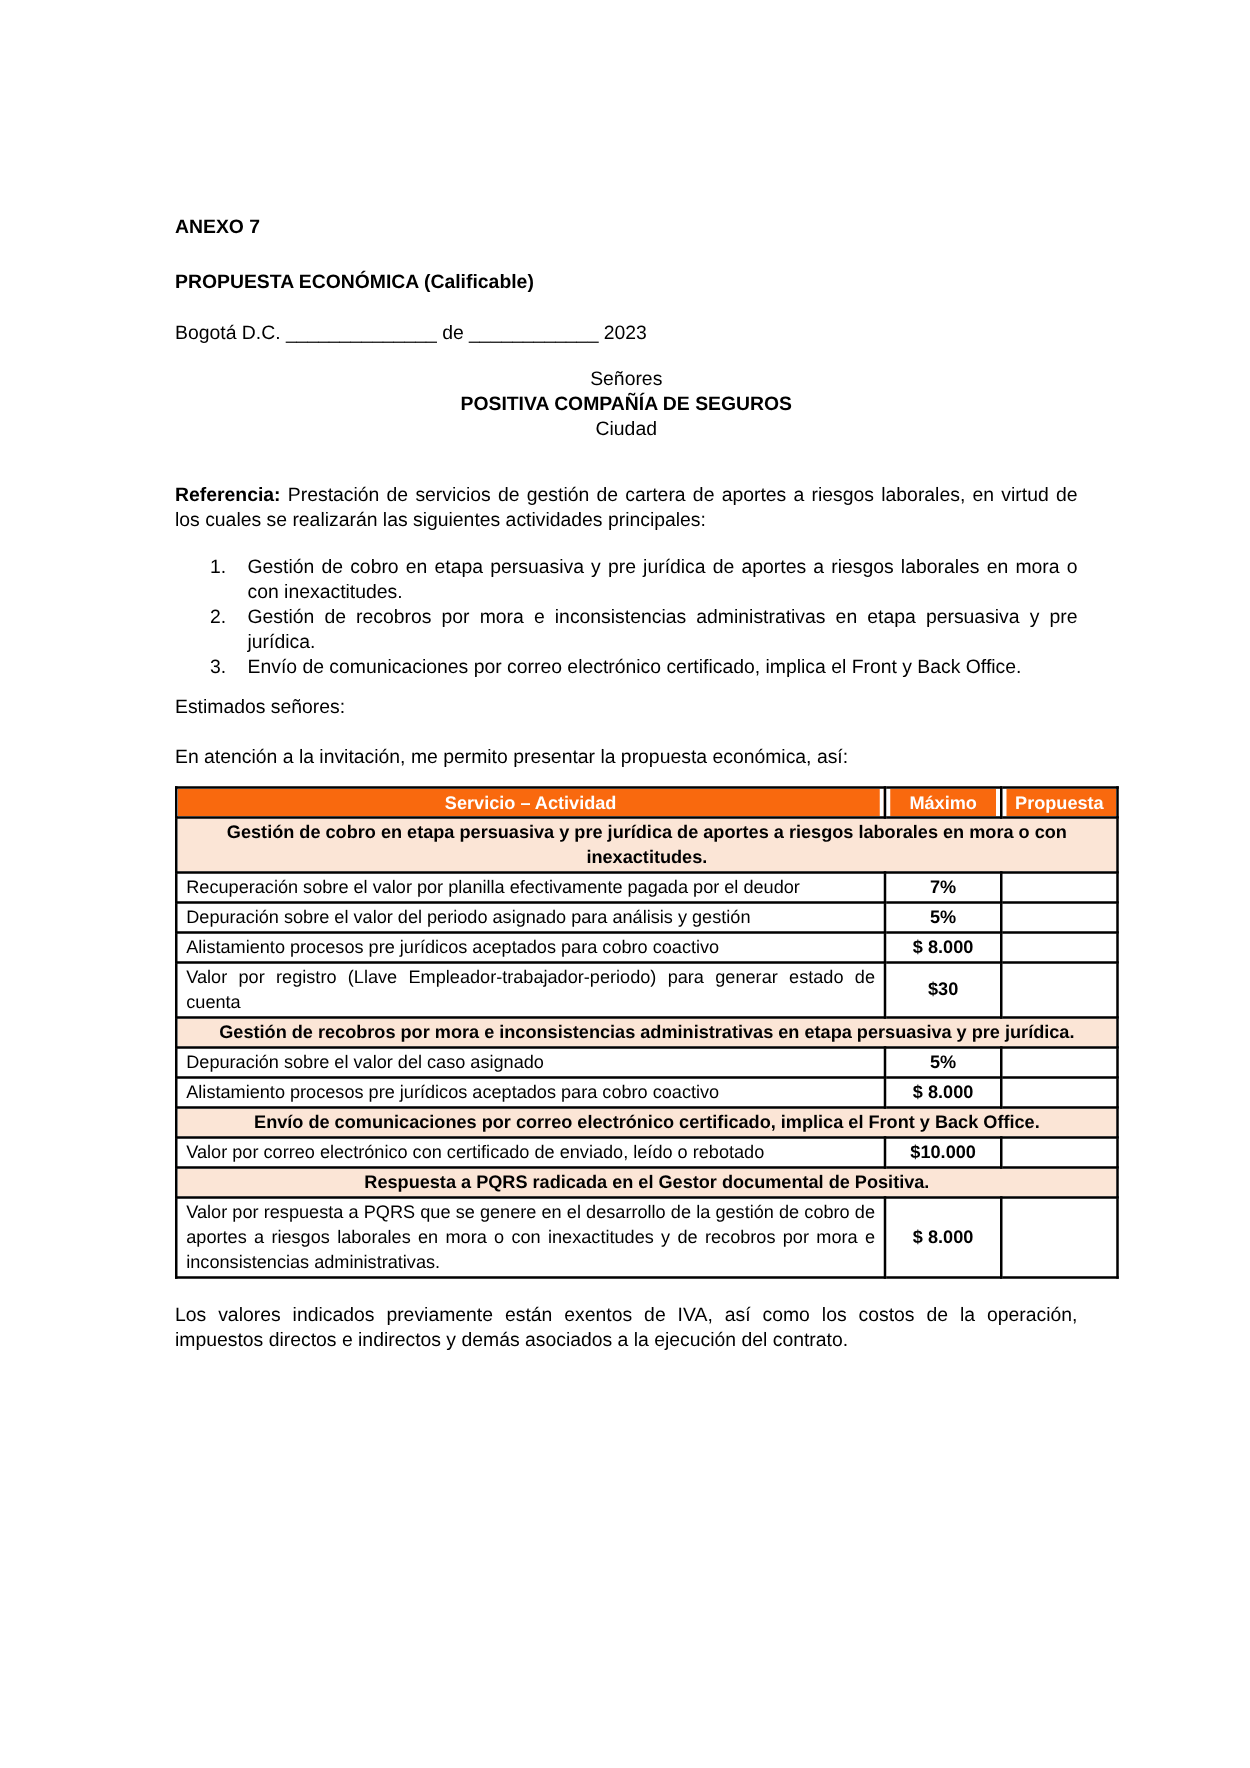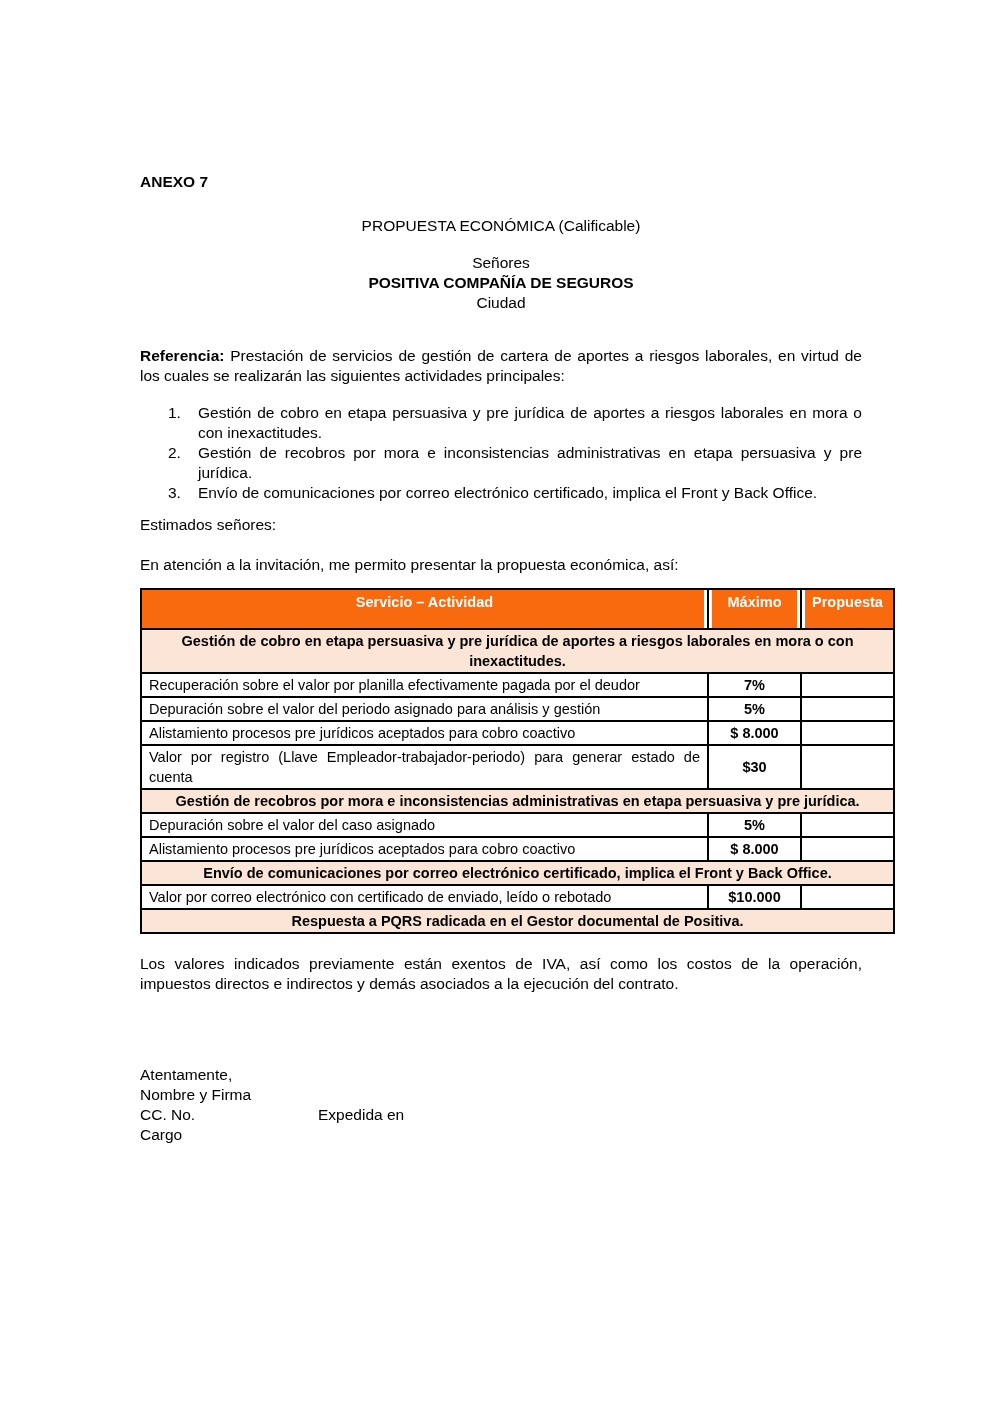--- a/index.html
+++ b/index.html
@@ -10,21 +10,21 @@
     box-sizing:border-box;
     padding:172px 0 0 140px;
     font-family:"Liberation Sans", sans-serif;
     font-size:15.5px;
     line-height:20px;
     color:#000000;
   }
   .textcol { width:722px; }
   .bold { font-weight:bold; }
   .anexo { font-weight:bold; margin:0; }
-  .doc-title { font-weight:normal; text-align:center; margin:24px 0 0 0; }
+  .doc-title { font-weight:bold; text-align:left; margin:24px 0 0 0; }
   .date-line { margin:21px 0 0 0; }
   .recipient { margin:17px 0 0 0; }
   .recipient div { margin:0;text-align:center; }
   .reference { margin:33px 0 0 0; text-align:justify; }
   .activities { margin:17px 0 0 0; }
   .activity { display:flex; margin:0 0 0 28px; }
   .activity .num { flex:0 0 30px; }
   .activity .act-text { flex:1; text-align:justify; }
   .greeting { margin:12px 0 0 0; }
   .intro { margin:20px 0 0 0; }
@@ -43,21 +43,21 @@
   .econ-table th, .econ-table td {
     border:2px solid #000000;
     padding:1px 7px;
     vertical-align:middle;
     overflow:hidden;
   }
   .econ-table th {
     color:#ffffff;
     font-weight:bold;
     text-align:center;
-    padding-top:2px; padding-bottom:16px;
+    padding-top:2px; padding-bottom:0;
   }
   th.h-first { background:linear-gradient(to right, #F9690E calc(100% - 3px), #ffffff calc(100% - 3px)); }
   th.h-mid   { background:linear-gradient(to right, #ffffff 3px, #F9690E 3px calc(100% - 3px), #ffffff calc(100% - 3px)); }
   th.h-last  { background:linear-gradient(to right, #ffffff 3px, #F9690E 3px); }
   tr.section-row td {
     background:#FBE5D6;
     font-weight:bold;
     text-align:center;
   }
   td.service-cell { text-align:left; }
@@ -73,20 +73,21 @@
 </head>
 <body>
 
 <div class="page">
 
   <p class="anexo">ANEXO 7</p>
 
   <div class="textcol">
     <p class="doc-title">PROPUESTA ECONÓMICA (Calificable)</p>
 
+    <p class="date-line">Bogotá D.C. ______________ de ____________ 2023</p>
 
     <div class="recipient">
       <div>Señores</div>
       <div class="bold">POSITIVA COMPAÑÍA DE SEGUROS</div>
       <div>Ciudad</div>
     </div>
 
     <p class="reference"><span class="bold">Referencia:</span><span> Prestación de servicios de gestión de cartera de aportes a riesgos laborales, en virtud de los cuales se realizarán las siguientes actividades principales:</span></p>
 
     <div class="activities">
@@ -165,20 +166,25 @@
       </tr>
       <tr>
         <td class="service-cell">Valor por correo electrónico con certificado de enviado, leído o rebotado</td>
         <td class="max-cell">$10.000</td>
         <td class="prop-cell"></td>
       </tr>
 
       <tr class="section-row">
         <td colspan="3">Respuesta a PQRS radicada en el Gestor documental de Positiva.</td>
       </tr>
+      <tr>
+        <td class="service-cell justify">Valor por respuesta a PQRS que se genere en el desarrollo de la gestión de cobro de aportes a riesgos laborales en mora o con inexactitudes y de recobros por mora e inconsistencias administrativas.</td>
+        <td class="max-cell">$ 8.000</td>
+        <td class="prop-cell"></td>
+      </tr>
     </tbody>
   </table>
 
   <div class="textcol">
     <p class="iva-note">Los valores indicados previamente están exentos de IVA, así como los costos de la operación, impuestos directos e indirectos y demás asociados a la ejecución del contrato.</p>
 
     <div class="signature">
       <div>Atentamente,</div>
       <div>Nombre y Firma</div>
       <div class="sig-row">

